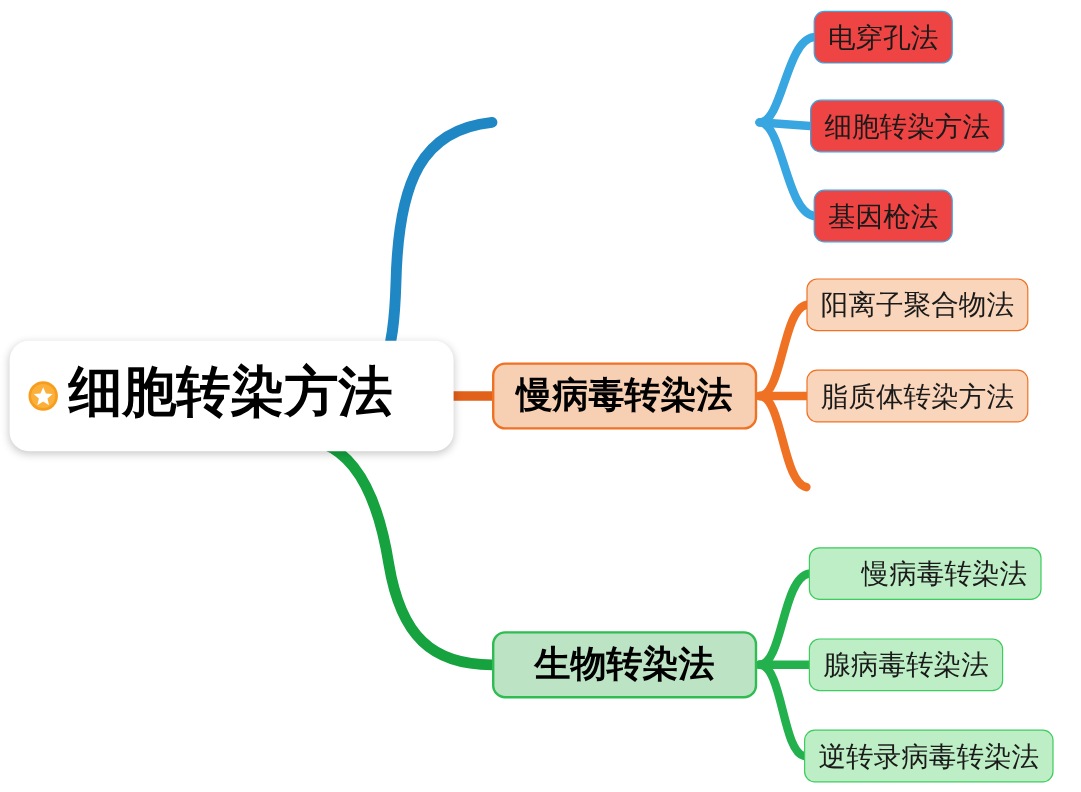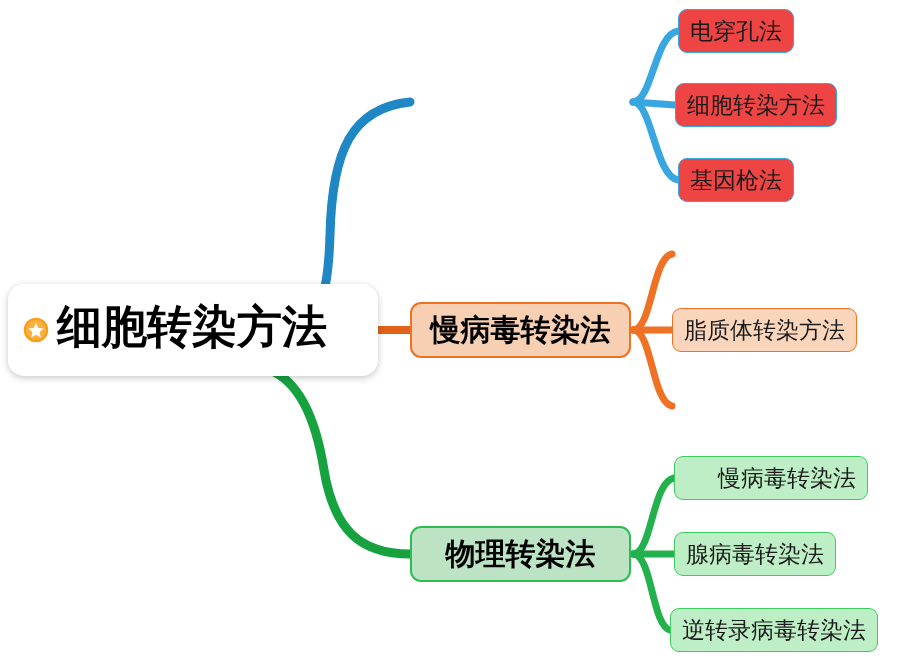--- a/index.html
+++ b/index.html
@@ -139,26 +139,29 @@
   <div class="node leaf-node leaf-blue" style="left:675px; top:83px;">
     <span class="leaf-label">细胞转染方法</span>
   </div>
   <div class="node leaf-node leaf-blue" style="left:678px; top:158px;">
     <span class="leaf-label">基因枪法</span>
   </div>
 
   <div class="node branch-node branch-orange" style="left:410px; top:302px;">
     <span class="branch-label">慢病毒转染法</span>
   </div>
+  <div class="node leaf-node leaf-orange" style="left:672px; top:232px;">
+    <span class="leaf-label">阳离子聚合物法</span>
+  </div>
   <div class="node leaf-node leaf-orange" style="left:672px; top:308px;">
     <span class="leaf-label">脂质体转染方法</span>
   </div>
 
   <div class="node branch-node branch-green" style="left:410px; top:526px;">
-    <span class="branch-label">物理转染法</span>
+    <span class="branch-label">生物转染法</span>
   </div>
   <div class="node leaf-node leaf-green" style="left:674px; top:456px;padding-left:43px;">
     <span class="leaf-label">慢病毒转染法</span>
   </div>
   <div class="node leaf-node leaf-green" style="left:674px; top:532px;">
     <span class="leaf-label">腺病毒转染法</span>
   </div>
   <div class="node leaf-node leaf-green" style="left:670px; top:608px;">
     <span class="leaf-label">逆转录病毒转染法</span>
   </div>

